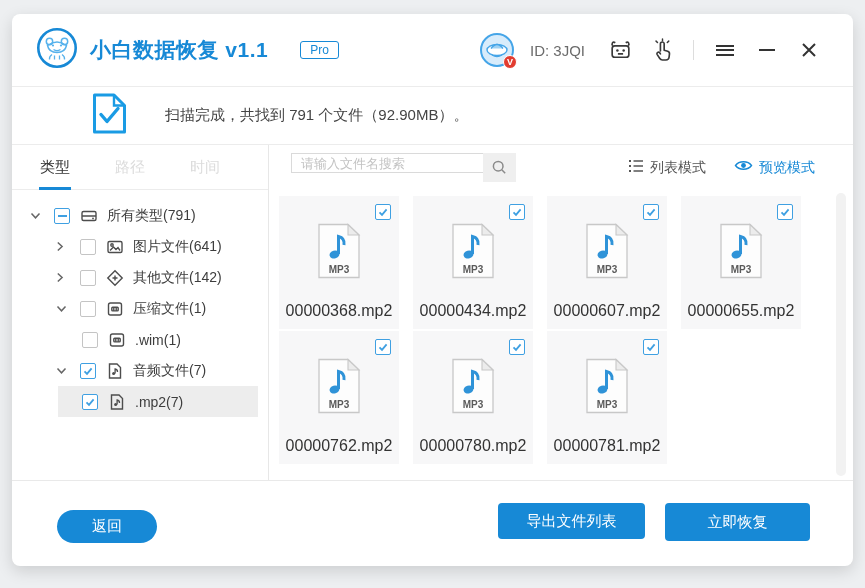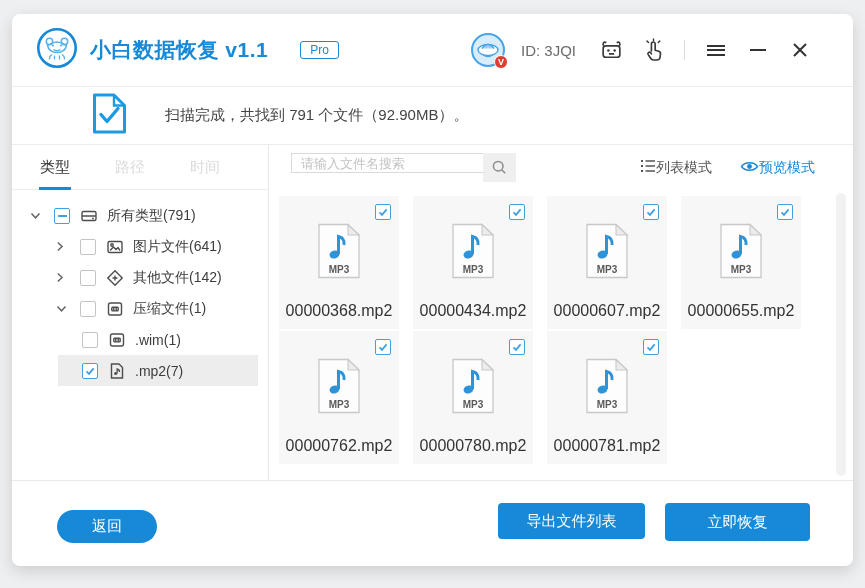--- a/index.html
+++ b/index.html
@@ -3,21 +3,21 @@
 <meta charset="utf-8">
 <style>
   * { margin:0; padding:0; box-sizing:border-box; }
   html,body { width:865px; height:588px; }
   body { font-family:"Liberation Sans","DejaVu Sans",sans-serif; }
   .desktop { position:relative; width:865px; height:588px; background:#edeff1; overflow:hidden; }
   .window { position:absolute; left:12px; top:14px; width:841px; height:552px; background:#fff;
             border-radius:8px; box-shadow:0 5px 16px rgba(0,0,0,.14); overflow:hidden; }
 
   
-  .titlebar { height:72px; display:flex; align-items:center; padding:0 40px 0 24px;text-align:right; }
+  .titlebar { height:72px; display:flex; align-items:center; padding:0 31px 0 24px;text-align:right; }
   .brand { display:flex; align-items:center; gap:12px; }
   .app-title { font-size:21px; font-weight:bold; color:var(--accent,#1789d6); letter-spacing:.5px; }
   .pro-badge { margin-left:20px; font-size:12px; color:var(--accent,#1789d6);
                border:1px solid var(--accent,#1789d6); border-radius:3px; padding:1px 9px; }
   .tb-right { margin-left:auto; display:flex; align-items:center; gap:16px; }
   .avatar-wrap { position:relative; width:34px; height:34px; }
   .v-badge { position:absolute; right:-3px; bottom:-2px; width:14px; height:14px; border-radius:50%;
              background:#e23c30; color:#fff; font-size:9px; font-weight:bold; display:flex;
              align-items:center; justify-content:center; border:1px solid #fff; }
   .user-id { font-size:15px; color:#6b6b6b; margin-right:6px; }
@@ -58,21 +58,21 @@
   
   .content { flex:1; position:relative; padding-left:10px; }
   .toolbar { height:45px; display:flex; align-items:center; }
   .search-box { display:flex; margin-left:12px; }
   .search-input { width:192px; height:20px; border:1px solid #dadada; border-right:none;
                   padding:0 9px; font-size:13px; color:#333; outline:none; }
   .search-input::placeholder { color:#c3c3c3; }
   .search-btn { width:33px; height:29px; background:#efefef; border:1px solid #efefef;
                 display:flex; align-items:center; justify-content:center; cursor:pointer; }
   .modes { margin-left:auto; display:flex; align-items:center; gap:28px; padding-right:38px; }
-  .mode { display:flex; align-items:center; font-size:14px; color:#555; cursor:pointer; }
+  .mode { display:flex; gap:6px; font-size:14px; color:#555; cursor:pointer; }
   .mode.active { color:var(--accent,#1789d6); }
   .grid { margin-top:6px; display:flex; flex-wrap:wrap; column-gap:14px; row-gap:2px; width:540px; }
   .tile { position:relative; width:120px; height:133px; background:#f7f7f8; }
   .tile .cb { position:absolute; top:8px; right:8px; background:#fff; }
   .tile-icon { display:flex; justify-content:center; padding-top:27px;text-align:right; }
   .tile-name { position:absolute; left:0; right:0; bottom:9px; text-align:center;
                font-size:16px; color:#333; }
   .scroll-track { position:absolute; right:7px; top:48px; bottom:4px; width:10px;
                   background:#f2f2f2; border-radius:5px; }
 
@@ -240,20 +240,40 @@
               <span class="cb unchecked"></span>
               <span class="tree-ficon">
                 <svg width="18" height="18" viewBox="0 0 18 18" fill="none" stroke="#4d4d4d" stroke-width="1.4">
                   <rect x="2.5" y="3" width="13" height="12" rx="2"></rect>
                   <rect x="5.8" y="7.3" width="6.4" height="3.6" rx="0.8"></rect>
                   <path d="M7.4 7.3 V10.9 M9 7.3 V10.9 M10.6 7.3 V10.9" stroke-width="1"></path>
                 </svg>
               </span>
               <span>.wim(1)</span>
             </div>
+            <div class="tree-row lv1">
+              <span class="arrow-slot">
+                <svg width="11" height="8" viewBox="0 0 11 8">
+                  <polyline points="1.5,1.5 5.5,5.8 9.5,1.5" stroke="#666" stroke-width="1.5" fill="none"></polyline>
+                </svg>
+              </span>
+              <span class="cb checked">
+                <svg width="12" height="12" viewBox="0 0 12 12">
+                  <polyline points="2.5,6.3 5,8.8 9.6,3.4" stroke="#3fa0e2" stroke-width="1.8" fill="none"></polyline>
+                </svg>
+              </span>
+              <span class="tree-ficon">
+                <svg width="18" height="18" viewBox="0 0 18 18" fill="none" stroke="#4d4d4d" stroke-width="1.4">
+                  <path d="M3.5 2 h7.5 l3.5 3.5 V16 H3.5 Z"></path>
+                  <circle cx="7.6" cy="11.6" r="1.5" fill="#4d4d4d" stroke="none"></circle>
+                  <path d="M9.1 11.6 V7 q2.6 0.4 2.4 3" stroke-width="1.3"></path>
+                </svg>
+              </span>
+              <span>音频文件(7)</span>
+            </div>
             <div class="tree-row lv2 selected">
               <span class="cb checked">
                 <svg width="12" height="12" viewBox="0 0 12 12">
                   <polyline points="2.5,6.3 5,8.8 9.6,3.4" stroke="#3fa0e2" stroke-width="1.8" fill="none"></polyline>
                 </svg>
               </span>
               <span class="tree-ficon">
                 <svg width="18" height="18" viewBox="0 0 18 18" fill="none" stroke="#4d4d4d" stroke-width="1.4">
                   <path d="M3.5 2 h7.5 l3.5 3.5 V16 H3.5 Z"></path>
                   <circle cx="7.6" cy="11.6" r="1.5" fill="#4d4d4d" stroke="none"></circle>

